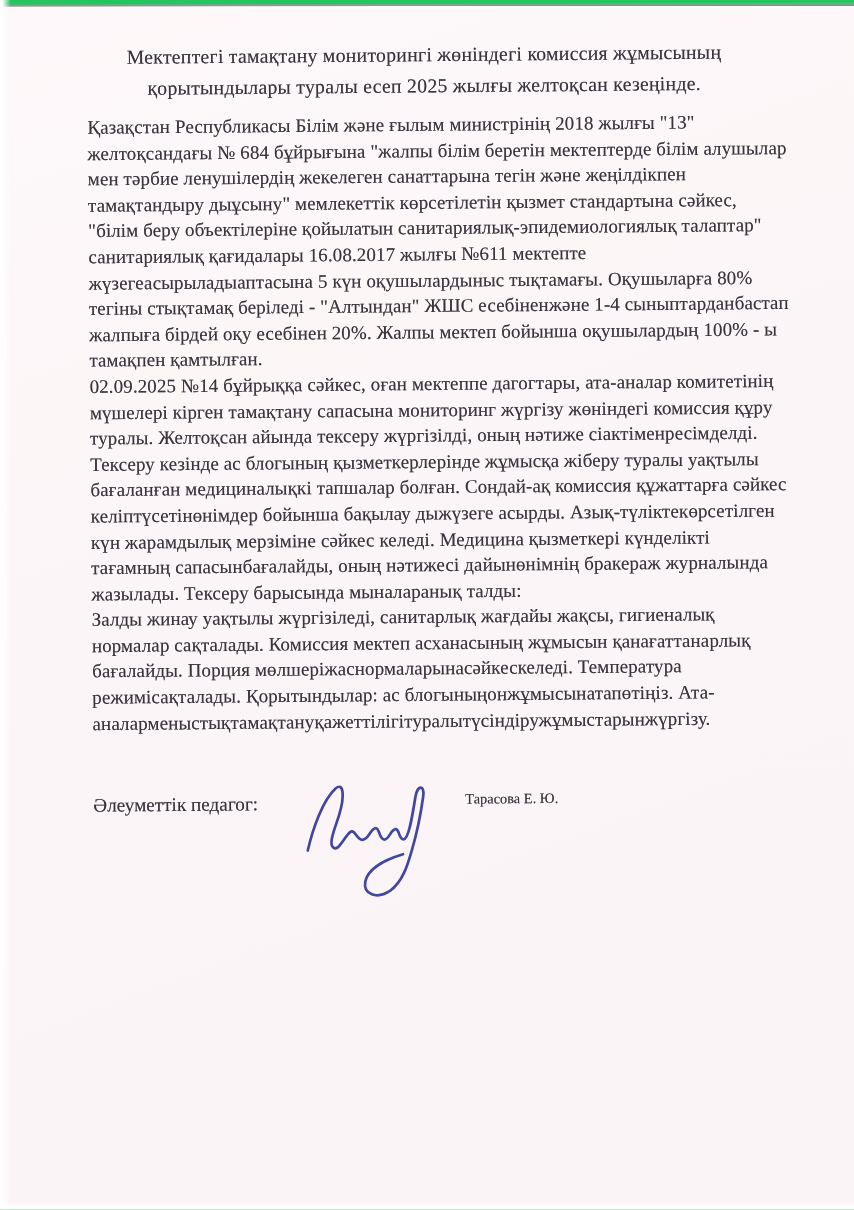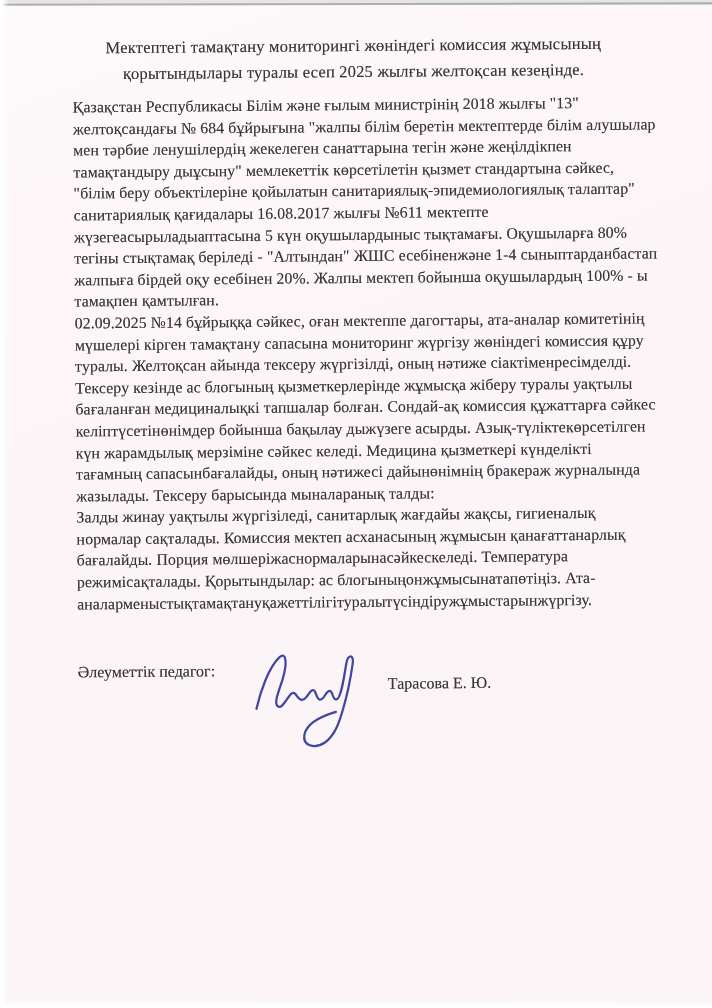--- a/index.html
+++ b/index.html
@@ -5,21 +5,21 @@
   html, body {
     margin: 0; padding: 0;
     width: 712px; height: 1008px;
     background: #ffffff;
     overflow: hidden;
     font-family: "Liberation Serif", "DejaVu Serif", serif;
   }
   .scan-canvas {
     position: relative;
     width: 712px; height: 1008px;
-    background: #e5e5e5;
+    background: #22c55e;
     overflow: hidden;
   }
   .paper {
     position: absolute;
     left: 2px; top: 5px;
     width: 710px; height: 1003px;
     background: linear-gradient(160deg, #fdf8f9 0%, #fcf5f7 45%, #fbf4f6 100%);
   }
   .scan-edge-top {
     position: absolute;
@@ -72,22 +72,22 @@
   }
   .sig-label {
     position: absolute; left: 0; top: 16px;
     font-size: 16px;
   }
   .sig-scribble {
     position: absolute; left: 172px; top: -6px;
     width: 118px; height: 112px;
   }
   .sig-name {
-    position: absolute; left: 310px; top: 30px;
-    font-size: 16px;
+    position: absolute; left: 310px; top: 14px;
+    font-size: 12px;
   }
 </style>
 </head>
 <body>
 
 <div class="scan-canvas">
   <div class="paper"></div>
   <div class="scan-edge-top"></div>
   <div class="scan-edge-left"></div>
 

